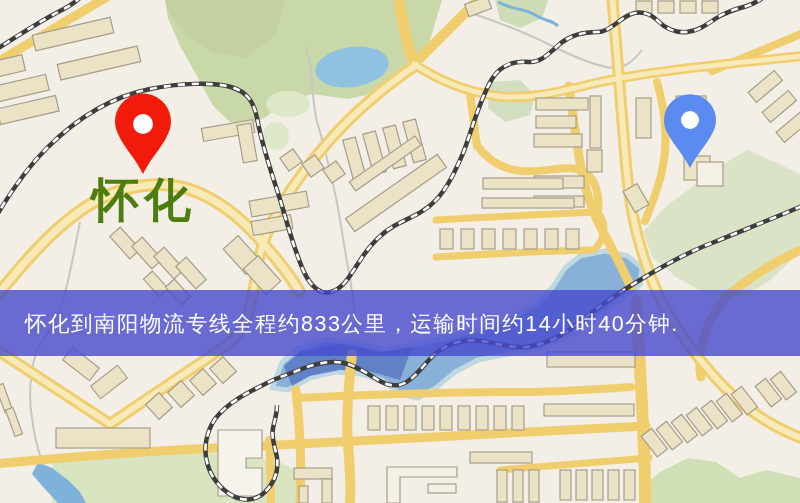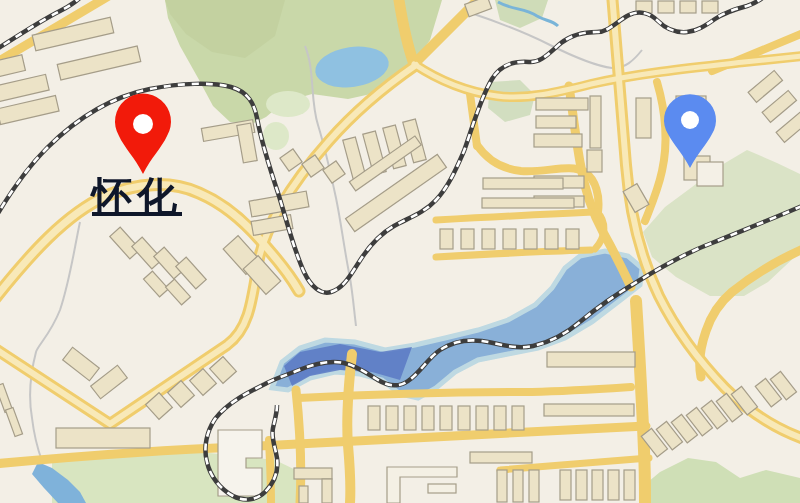--- a/index.html
+++ b/index.html
@@ -1,21 +1,21 @@
 <!DOCTYPE html>
 <html><head>
 <meta charset="utf-8">
 <style>
   html,body{margin:0;padding:0;background:#ffffff;}
   .stage{position:relative;width:800px;height:503px;overflow:hidden;
          font-family:"Liberation Sans",sans-serif;background:#f3efe6;}
   .stage svg{position:absolute;left:0;top:0;}
   .city-label{position:absolute;font-weight:bold;line-height:1;white-space:nowrap;
               text-shadow:0 0 1px rgba(255,255,255,.25);}
-  .city-label.origin{left:92px;top:176px;font-size:40px;letter-spacing:5px;color:#0f172a;text-decoration:underline;}
+  .city-label.origin{left:92px;top:176px;font-size:47px;letter-spacing:5px;color:#4d7c0f;}
   .city-label.dest{left:636px;top:177px;font-size:47px;letter-spacing:4px;color:#1f1ae0;}
   .banner{position:absolute;left:0;top:290px;width:800px;height:66px;
           background:rgba(70,74,206,0.80);display:flex;align-items:center;}
   .banner span{color:#ffffff;font-size:21.5px;letter-spacing:1.5px;padding-left:25px;
                white-space:nowrap;}
 </style>
 </head>
 <body>
 
 <div class="stage">
@@ -212,14 +212,17 @@
     <circle cx="143" cy="124" r="10" fill="#ffffff"></circle>
   </g>
   <g>
     <path d="M690,168 C683,154 673,144 668,134 A26,26 0 1 1 712,134 C707,144 697,154 690,168 Z" fill="#5b8bf0"></path>
     <circle cx="690" cy="120" r="9" fill="#ffffff"></circle>
   </g>
 </svg>
 
 <div class="city-label origin">怀化</div>
 
-
+<div class="banner">
+  <span>怀化到南阳物流专线全程约833公里，运输时间约14小时40分钟.</span>
 </div>
 
+</div>
+
 </body></html>

